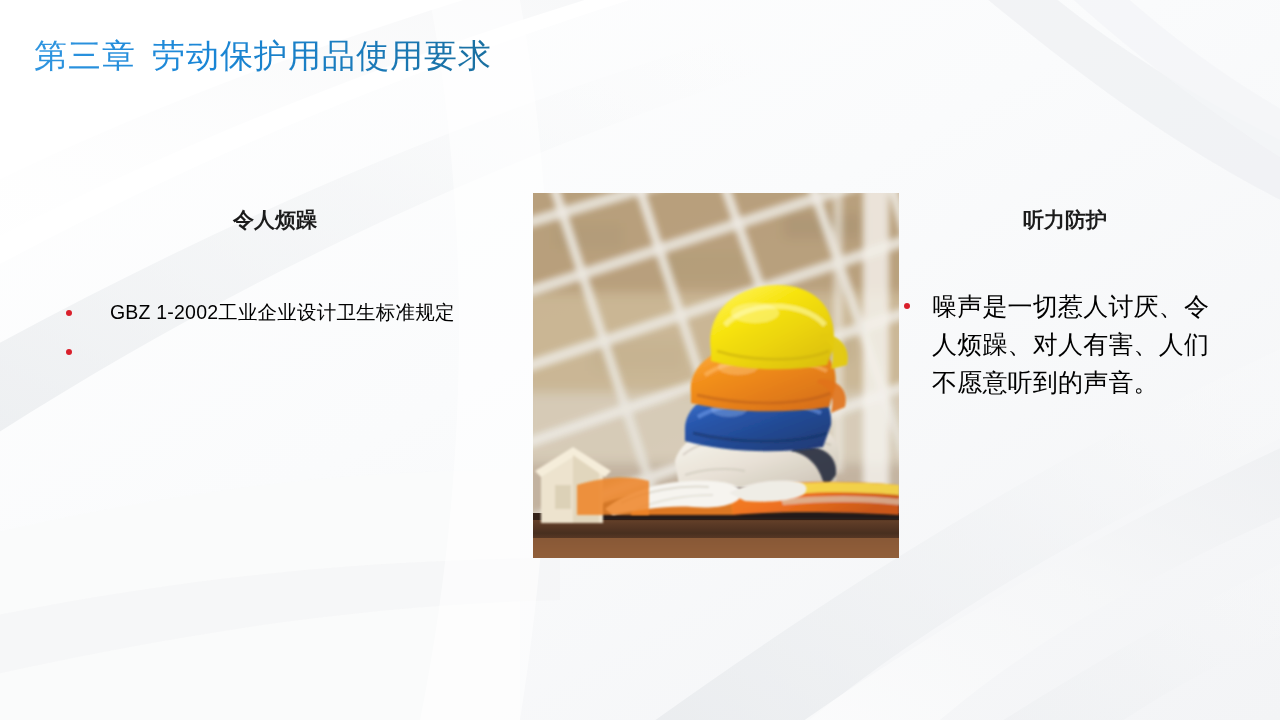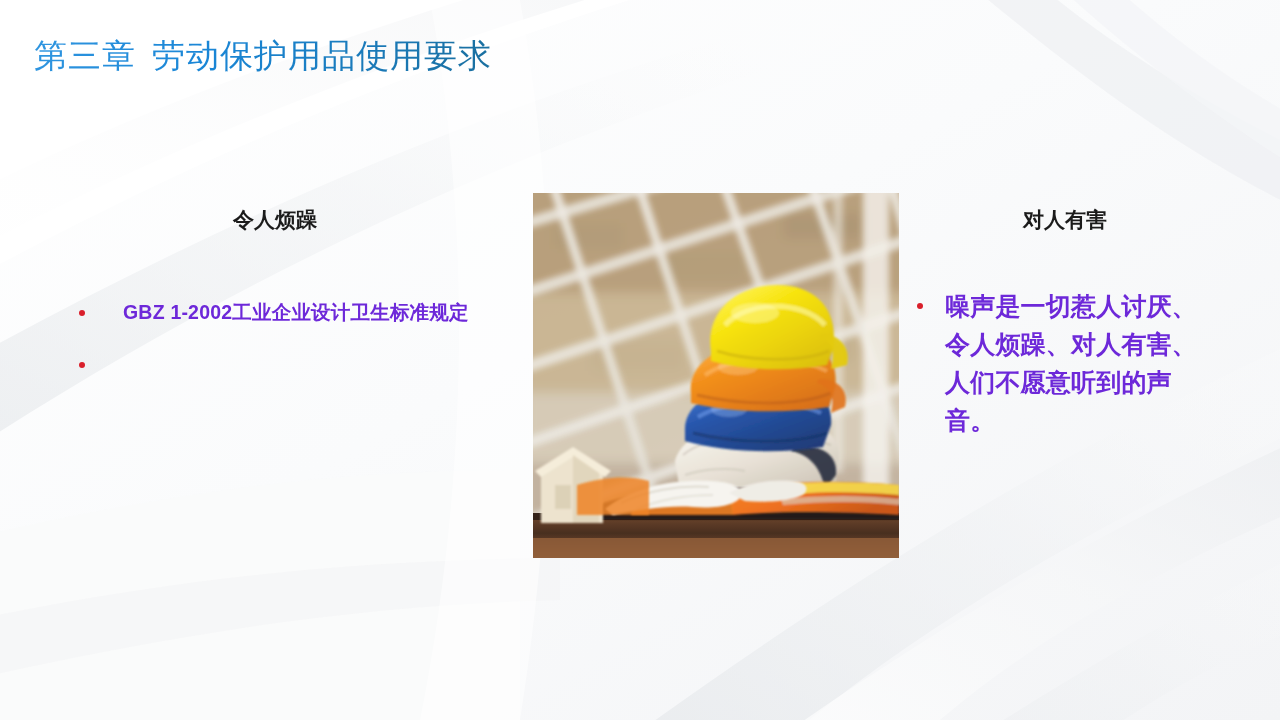--- a/index.html
+++ b/index.html
@@ -93,24 +93,23 @@
   .bullet-list {
     list-style: none;
     margin: 0;
     padding: 0;
   }
   .bullet-item {
     position: relative;
     padding-left: 70px;
     font-size: 19.5px;
     line-height: 38.5px;
-    color: #6d28d9;
+    color: #000000;
     letter-spacing: 0.2px;
-    margin: 13px;
-    font-weight: bold;
+    margin: 0;
   }
   .col-right .bullet-item {
     padding-left: 34px;
     font-size: 25px;
     line-height: 38px;
   }
   .bullet-dot {
     position: absolute;
     left: 26px;
     top: 17px;
@@ -355,21 +354,21 @@
         <path d="M40 262 L66 280 L66 330 L40 330 Z" fill="#dfd3b8" opacity="0.9"></path>
       </g>
 
       <path d="M44 292 C70 284 96 282 116 288 L116 322 L44 322 Z" fill="#ef7f1d" opacity="0.85" filter="url(#blurSm)"></path>
 
       <rect x="0" y="0" width="366" height="365" fill="#fffdf8" opacity="0.05"></rect>
     </svg>
   </div>
 
   <div class="col-right">
-    <div class="col-heading">对人有害</div>
+    <div class="col-heading">听力防护</div>
     <ul class="bullet-list">
       <li class="bullet-item">
         <span class="bullet-dot"></span>
         <span>噪声是一切惹人讨厌、令人烦躁、对人有害、人们不愿意听到的声音。</span>
       </li>
     </ul>
   </div>
 
 </div>
 

